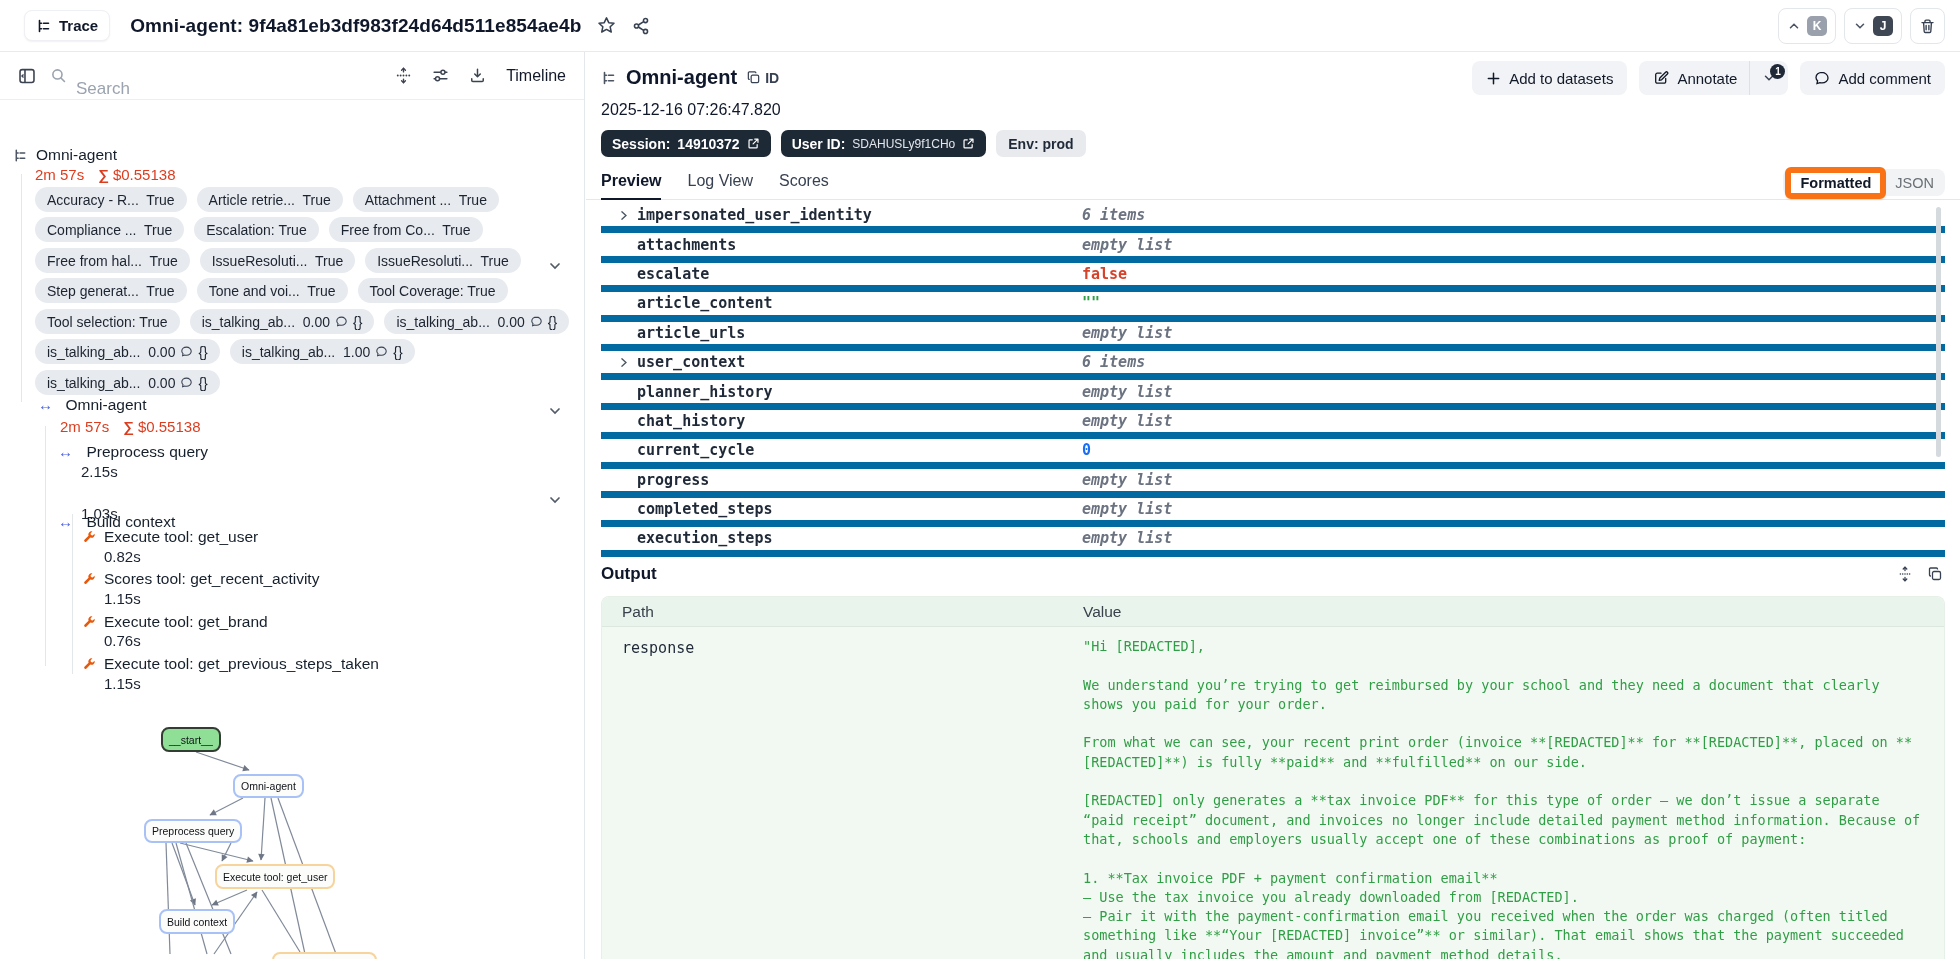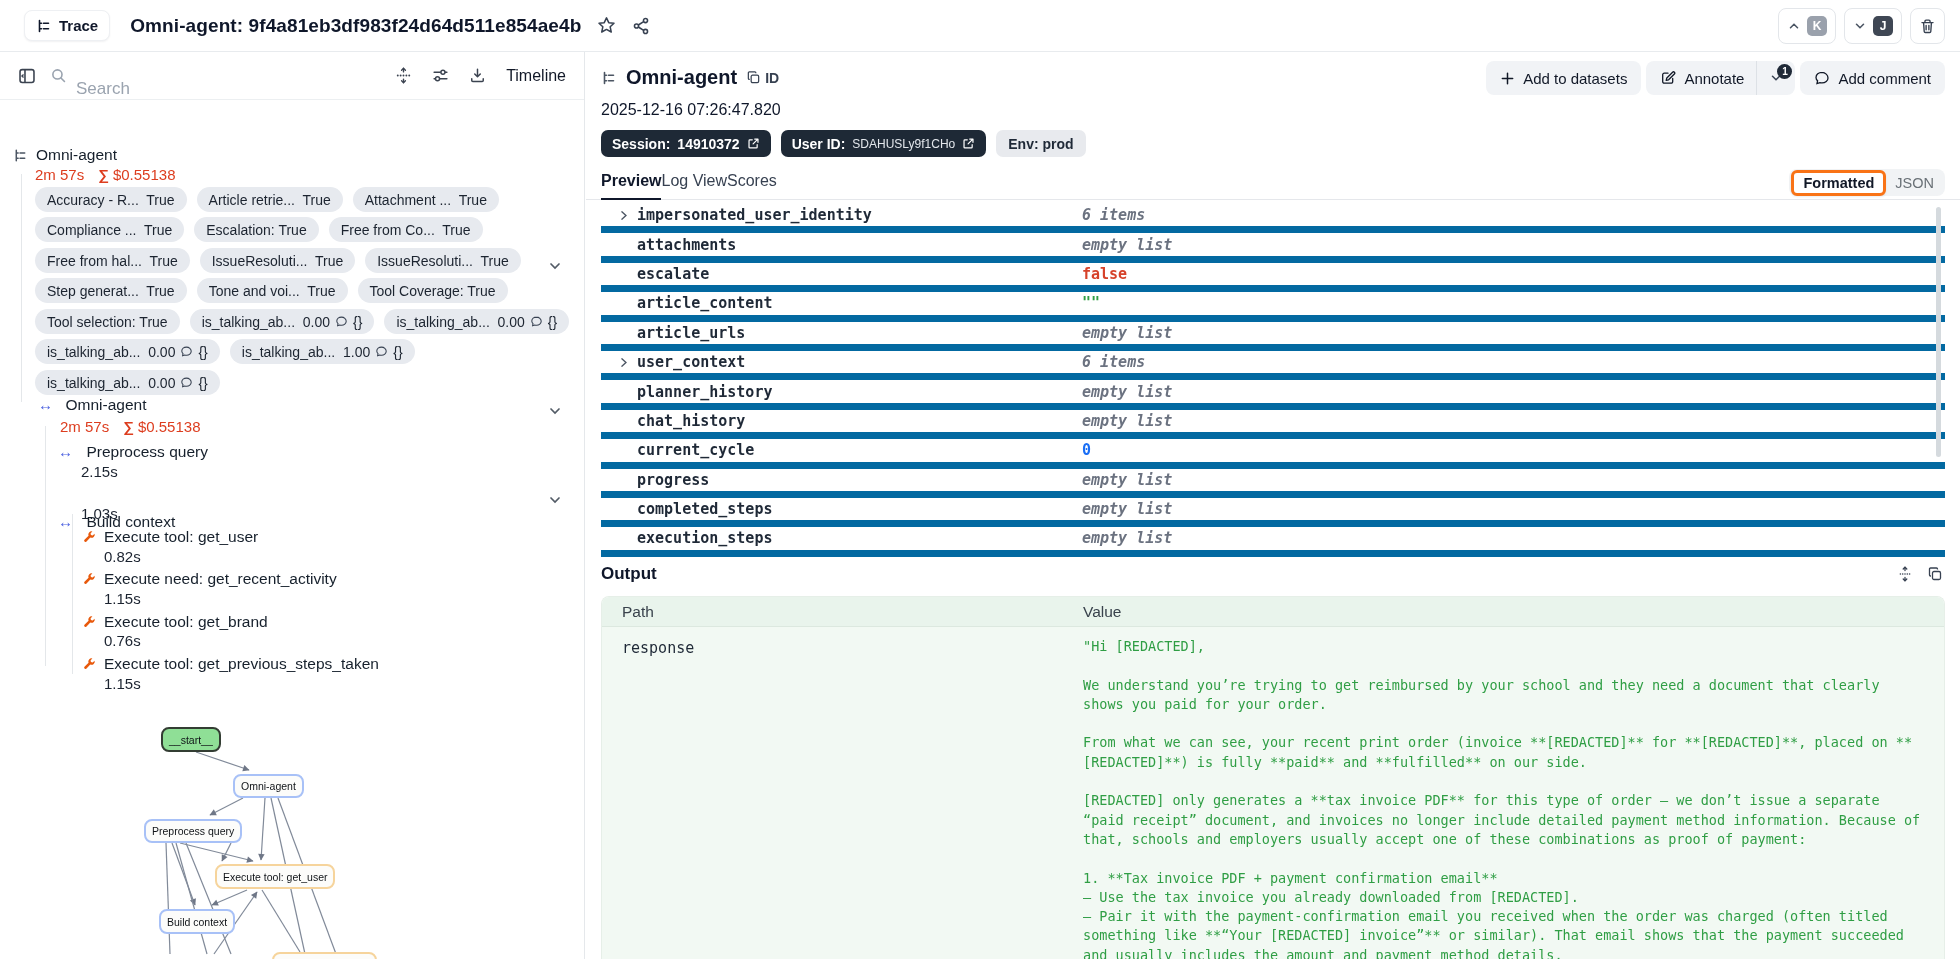--- a/index.html
+++ b/index.html
@@ -55,47 +55,47 @@
     font-size:10.5px; font-weight:500; color:#101418; display:flex; align-items:center;
     justify-content:center; white-space:nowrap; padding:0 6px; }
   .gnode.start { background:#8fdf96; border-color:#333d33; }
   .gnode.tool { border-color:#f6d49c; }
 
   
   .main { position:absolute; left:586px; top:52px; width:1374px; height:907px; background:#fff; }
   .m-title-row { position:absolute; left:15px; top:14px; display:flex; align-items:center; gap:9px; }
   .m-title { font-size:20px; font-weight:700; color:#0f172a; }
   .id-chip { display:flex; align-items:center; gap:4px; color:#374151; font-size:14px; font-weight:600; }
-  .hdr-actions { position:absolute; right:15px; top:9px; display:flex; gap:5px; height:34px; }
+  .hdr-actions { position:absolute; right:15px; top:9px; display:flex; gap:12px; height:34px; }
   .act-btn { background:#f1f3f6; border-radius:8px; display:flex; align-items:center; gap:8px;
     padding:0 14px; font-size:15px; font-weight:500; color:#111827; height:34px; }
   .act-split { display:flex; align-items:stretch; background:#f1f3f6; border-radius:8px; height:34px; }
   .act-split .left { display:flex; align-items:center; gap:8px; padding:0 12px 0 14px;
     font-size:15px; font-weight:500; border-right:1px solid #dde1e6; }
   .act-split .drop { position:relative; display:flex; align-items:center; padding:0 12px; color:#374151; }
   .drop-badge { position:absolute; right:3px; top:3px; width:15px; height:15px; border-radius:8px;
     background:#1f2937; color:#fff; font-size:10px; font-weight:700;
     display:flex; align-items:center; justify-content:center; }
   .m-ts { position:absolute; left:15px; top:49px; font-size:16px; color:#0f172a; }
   .m-badges { position:absolute; left:15px; top:78px; display:flex; gap:10px; }
   .dbadge { background:#1e2936; color:#fff; border-radius:7px; height:27px; display:flex;
     align-items:center; gap:7px; padding:0 11px; font-size:14px; font-weight:700; }
   .dbadge .val-sm { font-size:12px; font-weight:400; color:#e3e7ec; }
   .lbadge { background:#e8eaee; color:#1f2937; border-radius:7px; height:27px; display:flex;
     align-items:center; padding:0 12px; font-size:14px; font-weight:700; }
   .tabs-row { position:absolute; left:0; top:117px; width:1374px; height:31px;
     border-bottom:1px solid #e5e7eb; }
-  .tabs { position:absolute; left:15px; top:0; display:flex; height:31px; }
+  .tabs { position:absolute; left:15px; top:0; display:flex; gap:26px; height:31px; }
   .tab { font-size:16px; color:#374151; padding-top:3px; }
   .tab.active { color:#0f172a; font-weight:600; border-bottom:2px solid #0f172a; }
   .fmt-toggle { position:absolute; right:15px; top:0px; height:27px; background:#f1f3f5;
     border-radius:8px; display:flex; align-items:center; padding:2px; }
   .fmt-opt { font-size:14.5px; color:#697076; padding:2px 9px; }
   .fmt-opt.active { background:#fff; color:#111827; font-weight:600; border-radius:6px;
-    border:3px solid #f97316; box-shadow:0 1px 2px rgba(16,24,40,.08); }
+    border:6px solid #f97316; box-shadow:0 1px 2px rgba(16,24,40,.08); }
 
   .prows { position:absolute; left:15px; top:152px; width:1344px; }
   .prow { position:relative; height:29.4px; border-bottom:7px solid #0369a1;
     display:flex; align-items:center;font-weight:bold; }
   .prow .rchev { position:absolute; left:16px; color:#4b5563; }
   .pkey { position:absolute; left:36px; font-family:"DejaVu Sans Mono", monospace;
     font-size:15px; color:#1f2937; }
   .pval { position:absolute; left:481px; font-family:"DejaVu Sans Mono", monospace; font-size:15px; }
   .v-muted { color:#6b7280; font-style:italic; }
   .v-red { color:#d6422a; } .v-green { color:#2f9e44; } .v-blue { color:#1a6ef5; }
@@ -311,21 +311,21 @@
           </svg>
         </span><span class="t-name">Execute tool: get_user</span>
     </div>
     <div class="t-abs t-dur" style="left:104px; top:448px;">0.82s</div>
 
     <div class="t-abs" style="left:82px; top:470px;">
       <span class="icon" style="vertical-align:-2px; margin-right:8px;">
           <svg width="14" height="14" viewBox="0 0 16 16" fill="#e8590c">
             <path d="M14.4 4.2a3.7 3.7 0 0 1-4.9 4.5l-4.6 4.6a1.45 1.45 0 0 1-2.05-2.05l4.6-4.6A3.7 3.7 0 0 1 11.9 1.7L9.8 3.8l.35 2.05L12.2 6.2z"></path>
           </svg>
-        </span><span class="t-name">Execute need: get_recent_activity</span>
+        </span><span class="t-name">Scores tool: get_recent_activity</span>
     </div>
     <div class="t-abs t-dur" style="left:104px; top:490px;">1.15s</div>
 
     <div class="t-abs" style="left:82px; top:513px;">
       <span class="icon" style="vertical-align:-2px; margin-right:8px;">
           <svg width="14" height="14" viewBox="0 0 16 16" fill="#e8590c">
             <path d="M14.4 4.2a3.7 3.7 0 0 1-4.9 4.5l-4.6 4.6a1.45 1.45 0 0 1-2.05-2.05l4.6-4.6A3.7 3.7 0 0 1 11.9 1.7L9.8 3.8l.35 2.05L12.2 6.2z"></path>
           </svg>
         </span><span class="t-name">Execute tool: get_brand</span>
     </div>

